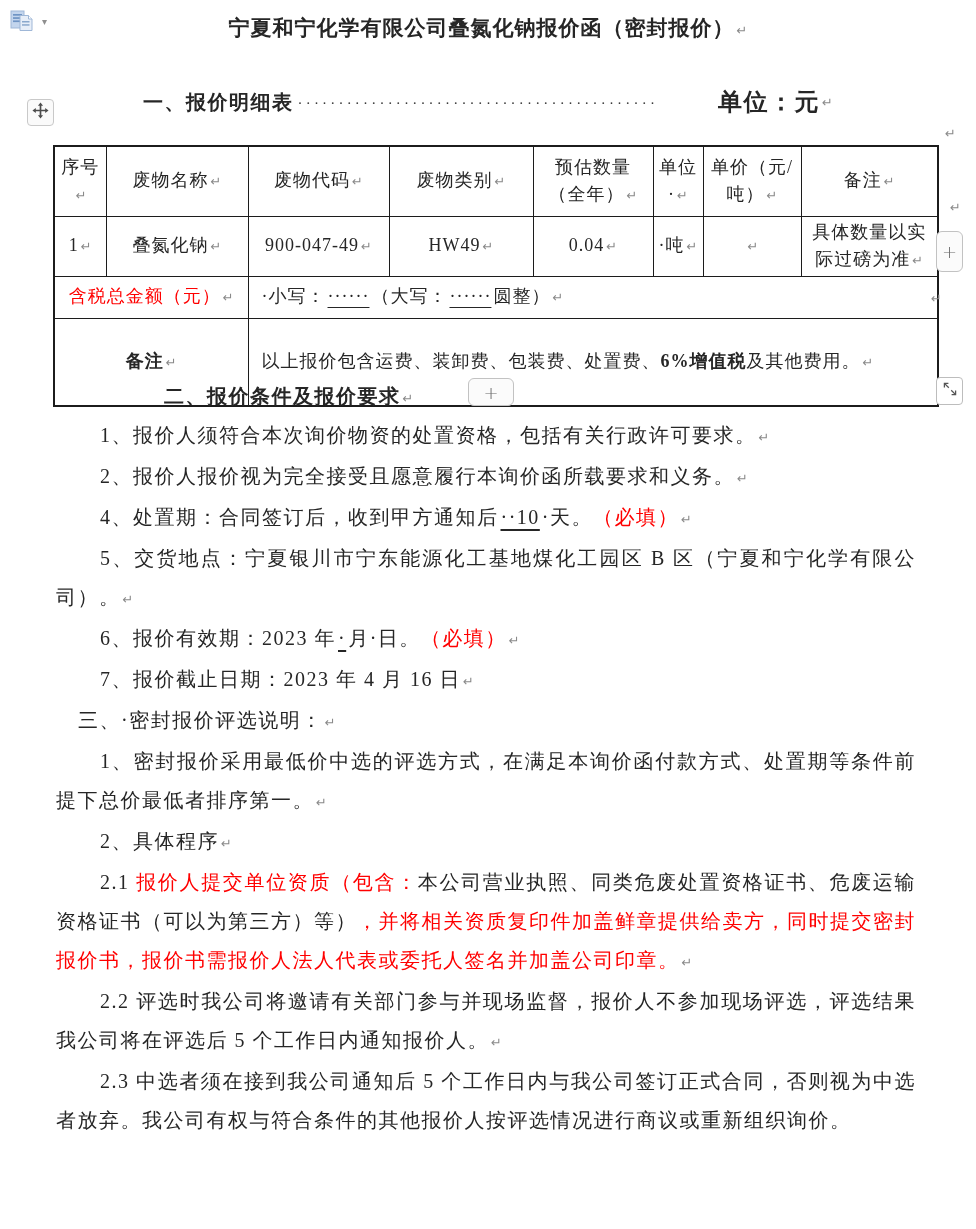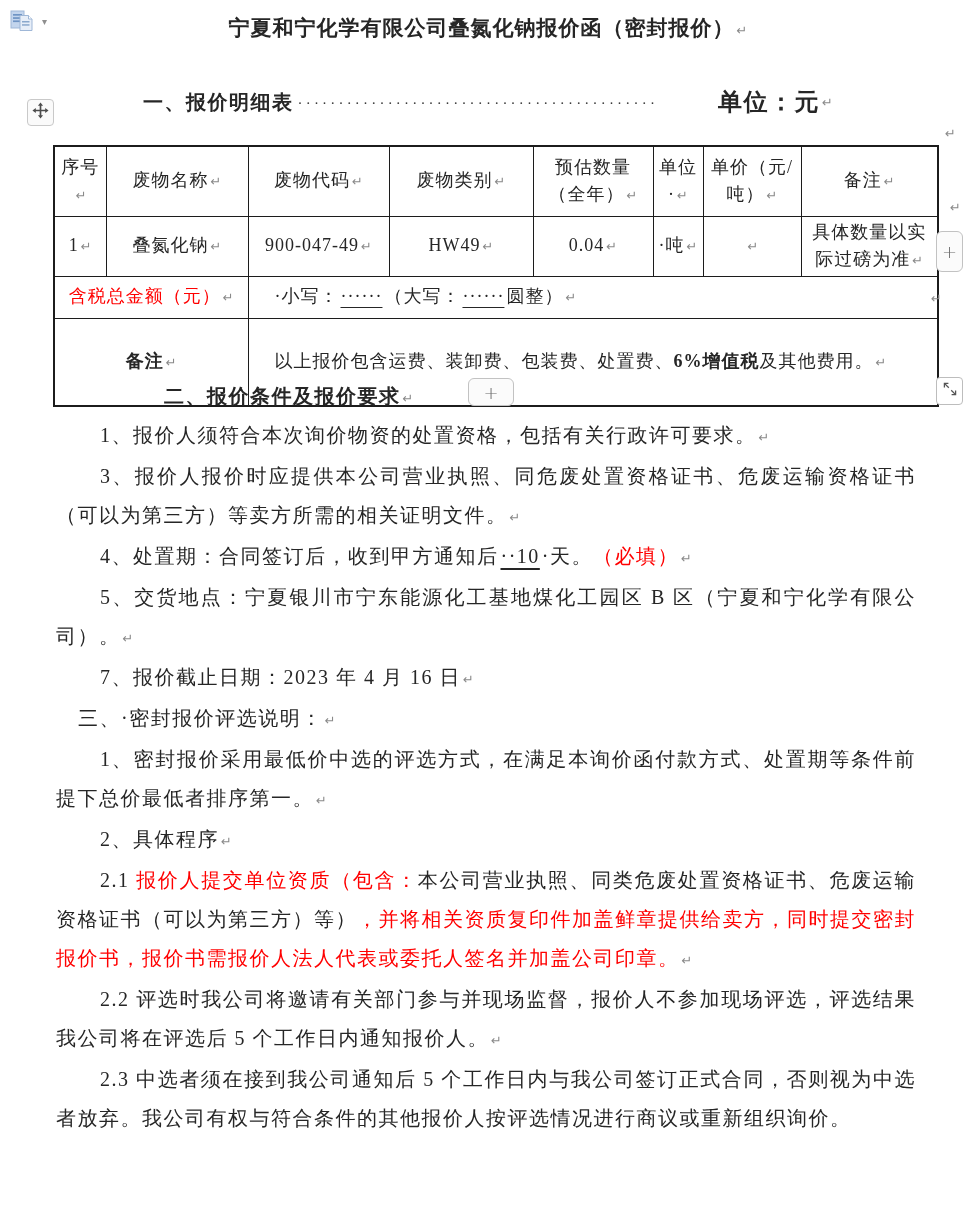--- a/index.html
+++ b/index.html
@@ -28,21 +28,21 @@
 
   
   .tbl-wrap { left:53px; top:120px;margin-top:25px; }
   table { border-collapse:collapse; border:2px solid #1c1c1c; table-layout:fixed; }
   td { border:1px solid #1c1c1c; text-align:center; vertical-align:middle;
     font-size:18px; letter-spacing:1px; line-height:27px; padding:2px 3px; }
   tr.r-head td { height:70px; }
   tr.r1 td { height:58px; }
   tr.r-total td { height:42px; }
   tr.r-remark td { height:88px; }
-  td.left { text-align:left; padding-left:26px; }
+  td.left { text-align:left; padding-left:13px; }
   .red { color:#ff0000;text-align:center; }
   .bold { font-weight:bold; }
   .blank { text-decoration:underline; text-underline-offset:5px; padding:0 2px; }
 
   
   .mark, .cmark { color:#8a8a8a; font-family:"DejaVu Sans",sans-serif; font-size:13px;
     letter-spacing:0; margin-left:2px; font-weight:normal; }
 
   
   .btn { border:1px solid #c2c2c2; background:#fbfbfb; color:#6a6a6a; border-radius:6px;
@@ -171,23 +171,24 @@
     </svg>
   </span>
 </div>
 
 <div class="abs h2">
   <span>二、报价条件及报价要求</span><span class="mark">↵</span>
 </div>
 
 <div class="abs body-text">
   <p><span>1、报价人须符合本次询价物资的处置资格，包括有关行政许可要求。</span><span class="mark">↵</span></p>
-  <p><span>3、报价人报价时应提供本公司营业执照、同危废处置资格证书、危废运输资格证书（可以为第三方）等卖方所需的相关证明文件。</span><span class="mark">↵</span></p>
+  <p><span>2、报价人报价视为完全接受且愿意履行本询价函所载要求和义务。</span><span class="mark">↵</span></p>
   <p><span>4、处置期：合同签订后，收到甲方通知后</span><span class="blank">··10</span><span>·天。</span><span class="red">（必填）</span><span class="mark">↵</span></p>
   <p><span>5、交货地点：宁夏银川市宁东能源化工基地煤化工园区 B 区（宁夏和宁化学有限公司）。</span><span class="mark">↵</span></p>
+  <p><span>6、报价有效期：2023 年</span><span class="blank">·</span><span>月·日。</span><span class="red">（必填）</span><span class="mark">↵</span></p>
   <p><span>7、报价截止日期：2023 年 4 月 16 日</span><span class="mark">↵</span></p>
   <p class="h3"><span>三、·密封报价评选说明：</span><span class="mark">↵</span></p>
   <p><span>1、密封报价采用最低价中选的评选方式，在满足本询价函付款方式、处置期等条件前提下总价最低者排序第一。</span><span class="mark">↵</span></p>
   <p><span>2、具体程序</span><span class="mark">↵</span></p>
   <p><span>2.1 </span><span class="red">报价人提交单位资质（包含：</span><span>本公司营业执照、同类危废处置资格证书、危废运输资格证书（可以为第三方）等）</span><span class="red">，并将相关资质复印件加盖鲜章提供给卖方，同时提交密封报价书，报价书需报价人法人代表或委托人签名并加盖公司印章。</span><span class="mark">↵</span></p>
   <p><span>2.2 评选时我公司将邀请有关部门参与并现场监督，报价人不参加现场评选，评选结果我公司将在评选后 5 个工作日内通知报价人。</span><span class="mark">↵</span></p>
   <p><span>2.3 中选者须在接到我公司通知后 5 个工作日内与我公司签订正式合同，否则视为中选者放弃。我公司有权与符合条件的其他报价人按评选情况进行商议或重新组织询价。</span></p>
 </div>
 
 </body></html>

